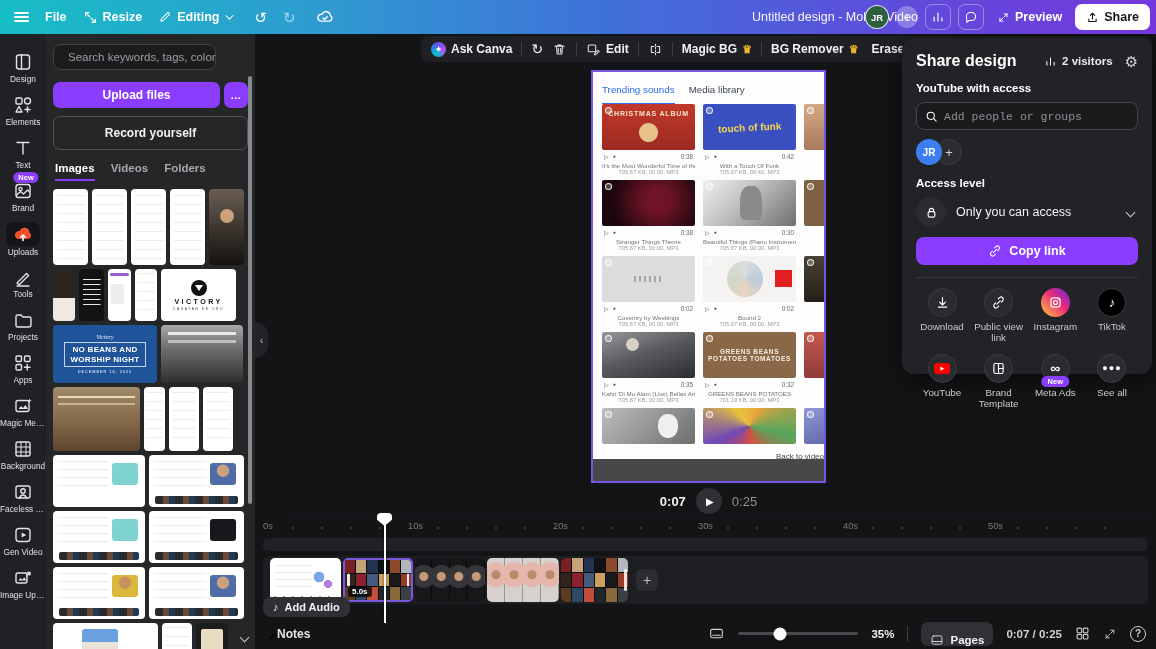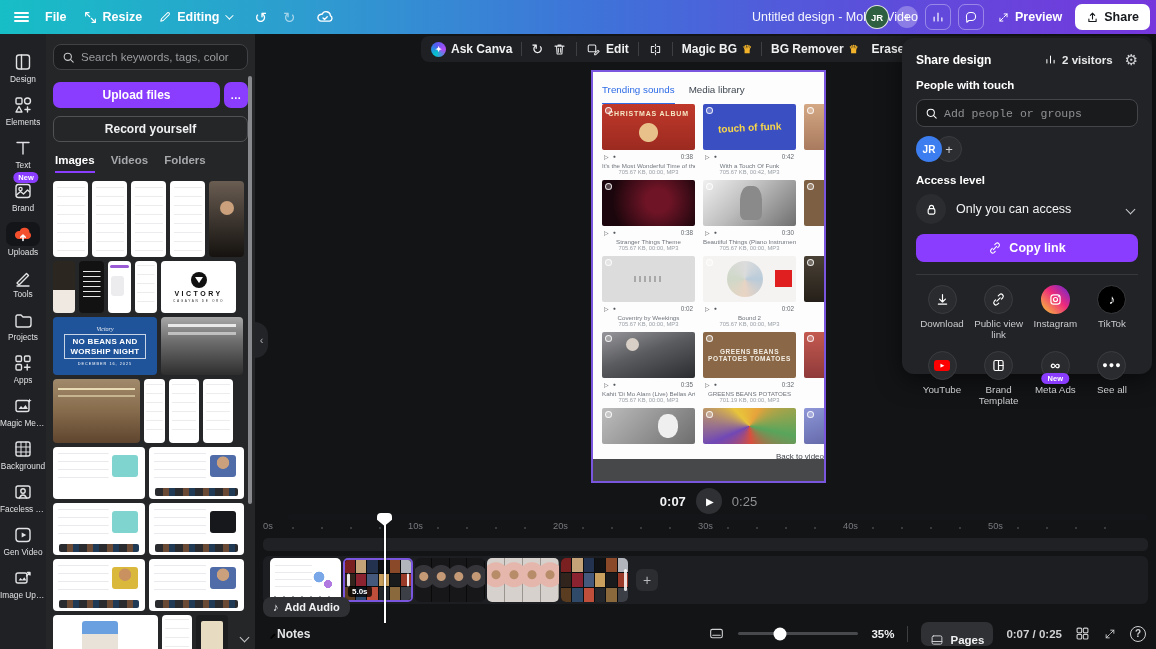--- a/index.html
+++ b/index.html
@@ -28,27 +28,27 @@
   .rail { position:absolute; left:0; top:34px; width:46px; height:615px; background:#202124; z-index:10; padding-top:12px; }
   .rail-item { position:relative; width:46px; height:43px; display:flex; flex-direction:column; align-items:center; justify-content:center; gap:1px; cursor:pointer; }
   .rail-ic { width:22px; height:22px; display:flex; align-items:center; justify-content:center; border-radius:7px; }
   .rail-item.active .rail-ic { background:#141518; width:34px; height:24px; }
   .rail-label { font-size:8.3px; color:#dfe0e2; white-space:nowrap; max-width:46px; overflow:hidden; text-overflow:ellipsis; text-align:center; }
   .rail-badge { position:absolute; top:-3px; left:50%; transform:translateX(-38%); background:#8b3dff; color:#fff; font-size:7.5px; font-weight:bold; border-radius:6px; padding:1px 5px; z-index:2; }
   .rail-item svg { stroke:#e2e3e5; fill:none; stroke-width:1.4; stroke-linecap:round; stroke-linejoin:round; }
 
   
   .panel { position:absolute; left:46px; top:34px; width:209px; height:615px; background:#252628; z-index:10; padding:10px 7px 0 7px; overflow:hidden; }
-  .search-box { width:195px; height:26px; background:#1b1c1e; border:1px solid #404245; border-radius:8px; display:flex; align-items:center; gap:6px; padding:0 8px; }
+  .search-box { width:163px; height:26px; background:#1b1c1e; border:1px solid #404245; border-radius:8px; display:flex; align-items:center; gap:6px; padding:0 8px; }
   .search-box input { flex:1; background:transparent; border:none; outline:none; color:#e8e9ea; font-size:11.5px; font-family:"Liberation Sans",sans-serif; }
   .search-box input::placeholder { color:#9b9da0; }
   .btn-row { display:flex; gap:4px; margin-top:12px; }
   .upload-btn { flex:1; height:26px; background:#8b3dff; border:none; color:#fff; font-size:12px; font-weight:bold; border-radius:7px; font-family:"Liberation Sans",sans-serif; }
   .more-btn { width:24px; height:26px; background:#8b3dff; border:none; color:#fff; font-size:11px; font-weight:bold; border-radius:7px; letter-spacing:.5px; }
-  .record-btn { width:195px; height:26px; margin-top:8px; background:transparent; border:1px solid #505255; color:#f0f1f2; font-size:12px; font-weight:bold; border-radius:7px; font-family:"Liberation Sans",sans-serif; }
+  .record-btn { width:195px; height:34px; margin-top:8px; background:transparent; border:1px solid #505255; color:#f0f1f2; font-size:12px; font-weight:bold; border-radius:7px; font-family:"Liberation Sans",sans-serif; }
   .ptabs { display:flex; gap:16px; margin-top:12px; padding-left:2px; }
   .ptab { font-size:11.5px; color:#a6a8ab; font-weight:bold; padding-bottom:5px; }
   .ptab.active { color:#fff; border-bottom:2px solid #8b3dff; }
   .thumbs { margin-top:8px; }
   .trow { display:flex; gap:4px; margin-bottom:4px; }
   .th { border-radius:4px; position:relative; overflow:hidden; flex-shrink:0; }
   .t-phone { background:#fff; background-image:repeating-linear-gradient(180deg,#ececef 0 1px,transparent 1px 9px); background-size:80% 85%; background-position:50% 55%; background-repeat:no-repeat; }
   .t-portrait { background:linear-gradient(180deg,#6a5d52 0%,#3a332d 55%,#15120f 100%); }
   .t-portrait::after { content:""; position:absolute; left:50%; top:26%; width:14px; height:14px; border-radius:50%; background:#caa17c; transform:translateX(-50%); }
   .t-dark-collage { background:linear-gradient(180deg,#2c2620 0 55%,#efe9e2 55% 100%); }
@@ -139,21 +139,21 @@
   .back-link { font-size:8px; color:#42464c; padding:6px 0 0 9px;text-align:right; }
   .frame-bottombar { position:absolute; left:0; bottom:0; width:100%; height:22px; background:#474849; }
   .player-row { position:absolute; left:591px; top:488px; width:235px; display:flex; align-items:center; justify-content:center; gap:10px; z-index:5; }
   .pr-cur { font-size:13px; font-weight:bold; color:#f2f3f4; }
   .pr-total { font-size:13px; color:#8f9194; }
   .play-circle { width:26px; height:26px; border-radius:50%; background:#2e3033; color:#fff; display:flex; align-items:center; justify-content:center; font-size:10px; padding-left:2px; }
 
   
   .share-panel { position:absolute; left:902px; top:38px; width:250px; height:336px; background:#222326; border-radius:12px; box-shadow:0 6px 24px rgba(0,0,0,.55); z-index:30; padding:14px; color:#fff; }
   .sp-header { display:flex; align-items:center; }
-  .sp-title { font-size:12px; font-weight:bold; }
+  .sp-title { font-size:16px; font-weight:bold; }
   .sp-visitors { margin-left:auto; display:flex; align-items:center; gap:5px; font-size:11.5px; font-weight:bold; color:#e8e9ea; }
   .sp-gear { margin-left:12px; font-size:15px; color:#cfd0d2; line-height:1; }
   .sp-label { font-size:11.5px; font-weight:bold; margin-top:12px; }
   .sp-input { margin-top:8px; width:222px; height:28px; background:#1a1b1d; border:1px solid #434549; border-radius:8px; display:flex; align-items:center; gap:6px; padding:0 8px; }
   .sp-input input { flex:1; background:transparent; border:none; outline:none; color:#e8e9ea; font-size:11.5px; font-family:Liberation Mono, monospace; }
   .sp-input input::placeholder { color:#8e9093; }
   .sp-avatars { display:flex; align-items:center; margin-top:9px; }
   .sp-avatar { width:26px; height:26px; border-radius:50%; background:#3c7df0; color:#fff; font-size:10px; font-weight:bold; display:flex; align-items:center; justify-content:center; z-index:2; }
   .sp-addcircle { width:26px; height:26px; border-radius:50%; background:#2c2d30; color:#d0d1d3; font-size:13px; display:flex; align-items:center; justify-content:center; margin-left:-6px; border:1px solid #3a3c3f; }
   .sp-access-row { display:flex; align-items:center; gap:10px; margin-top:8px; }
@@ -709,21 +709,21 @@
     <div class="sp-header">
       <span class="sp-title">Share design</span>
       <span class="sp-visitors">
         <svg width="13" height="13" viewBox="0 0 18 18">
             <path d="M4 14V9M9 14V4M14 14v-4"></path>
           </svg>
         <span>2 visitors</span>
       </span>
       <span class="sp-gear">⚙</span>
     </div>
-    <div class="sp-label">People with touch</div>
+    <div class="sp-label">YouTube with access</div>
     <div class="sp-input">
       <svg width="13" height="13" viewBox="0 0 18 18">
           <circle cx="8" cy="8" r="5"></circle>
           <path d="M12 12l3.5 3.5"></path>
         </svg>
       <input placeholder="Add people or groups" style="">
     </div>
     <div class="sp-avatars">
       <div class="sp-avatar">JR</div>
       <div class="sp-addcircle">+</div>

